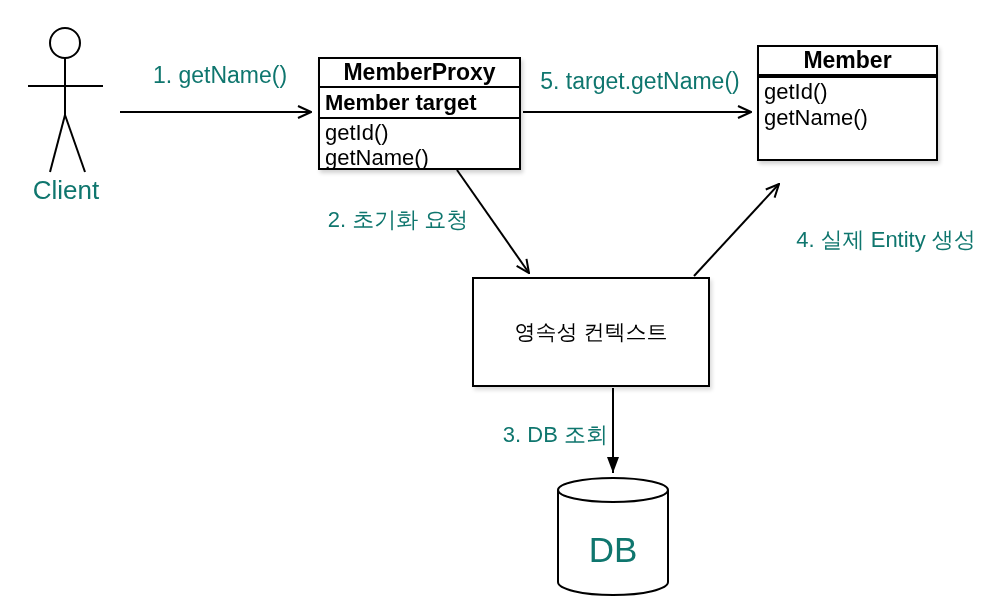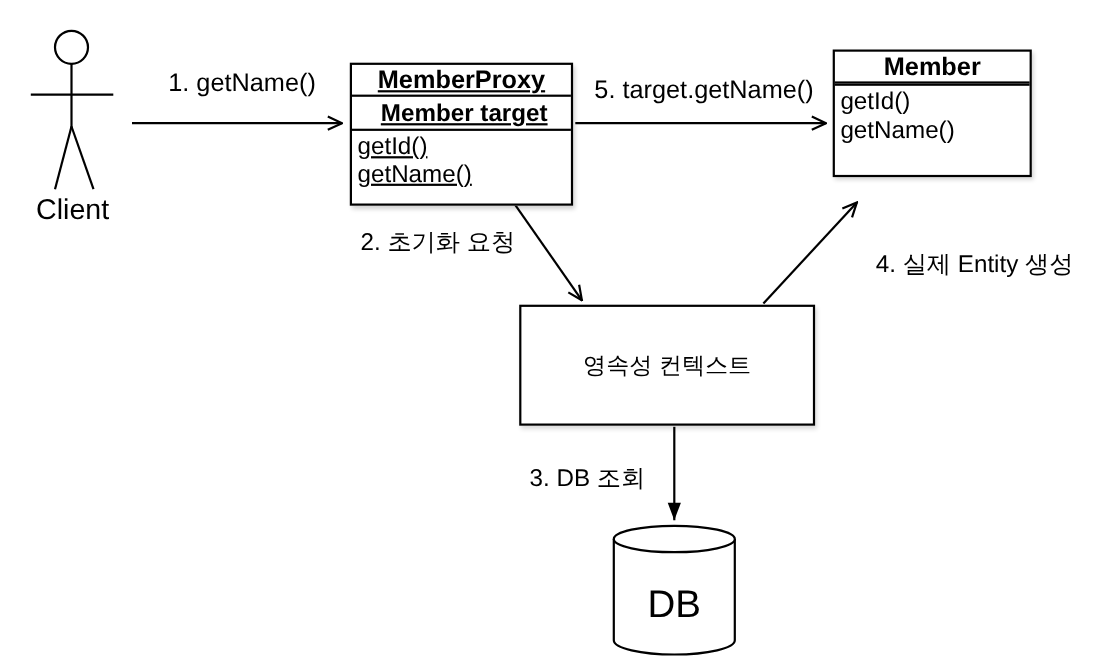--- a/index.html
+++ b/index.html
@@ -15,27 +15,27 @@
     background: #ffffff;
     overflow: hidden;
   }
   #svg-layer {
     position: absolute;
     left: 0; top: 0;
     width: 1004px; height: 602px;
   }
   .lbl {
     position: absolute;
-    color: #000000;
+    color: #0f766e;
     white-space: nowrap;
   }
   .arrow-label { font-size: 23px; }
   .arrow-label-kr { font-size: 22px; }
   .center { text-align: center; }
-  .right { text-align: center; }
+  .right { text-align: right; }
 
   .class-box {
     position: absolute;
     box-sizing: border-box;
     border: 2px solid #000;
     background: #ffffff;
     box-shadow: 2px 3px 4px rgba(0,0,0,0.18);
     font-size: 22px;
   }
   .class-title {
@@ -49,30 +49,30 @@
     border-bottom: 2px solid #000;
     padding-left: 5px;
   }
   .class-methods {
     padding: 1px 0 0 5px;
   }
   .row { white-space: nowrap; overflow: hidden; }
   .bold { font-weight: bold; }
 
   
-  .mp .class-attrs .row { line-height: 29px; text-align: center; }
+  .mp .class-attrs .row { line-height: 29px; }
   .mp .class-methods .row { line-height: 25px; }
   
   .mb .class-attrs .row { line-height: 24px; }
   .mb .class-methods .row { line-height: 26px; }
 
   .pc-box {
     position: absolute;
     left: 472px; top: 277px;
-    width: 269px; height: 110px;
+    width: 238px; height: 110px;
     box-sizing: border-box;
     border: 2px solid #000;
     background: #ffffff;
     box-shadow: 2px 3px 4px rgba(0,0,0,0.15);
     display: flex;
     align-items: center;
     justify-content: center;
     font-size: 21px;
   }
   .client-label { font-size: 26px; }
@@ -114,21 +114,21 @@
   </svg>
 
   <div class="lbl client-label center" style="left:11px; top:175px; width:110px;">Client</div>
 
   <div class="lbl arrow-label center" style="left:120px; top:62px; width:200px;">1. getName()</div>
   <div class="lbl arrow-label center" style="left:525px; top:68px; width:230px;">5. target.getName()</div>
   <div class="lbl arrow-label-kr center" style="left:308px; top:205px; width:180px;">2. 초기화 요청</div>
   <div class="lbl arrow-label-kr center" style="left:770px; top:225px; width:232px;">4. 실제 Entity 생성</div>
   <div class="lbl arrow-label-kr right" style="left:460px; top:420px; width:148px;">3. DB 조회</div>
 
-  <div class="class-box mp" style="left:318px; top:57px; width:203px; height:130px;text-decoration:underline;">
+  <div class="class-box mp" style="left:318px; top:57px; width:203px; height:113px;">
     <div class="class-title">MemberProxy</div>
     <div class="class-attrs">
       <div class="row bold">Member target</div>
     </div>
     <div class="class-methods">
       <div class="row">getId()</div>
       <div class="row">getName()</div>
     </div>
   </div>
 

